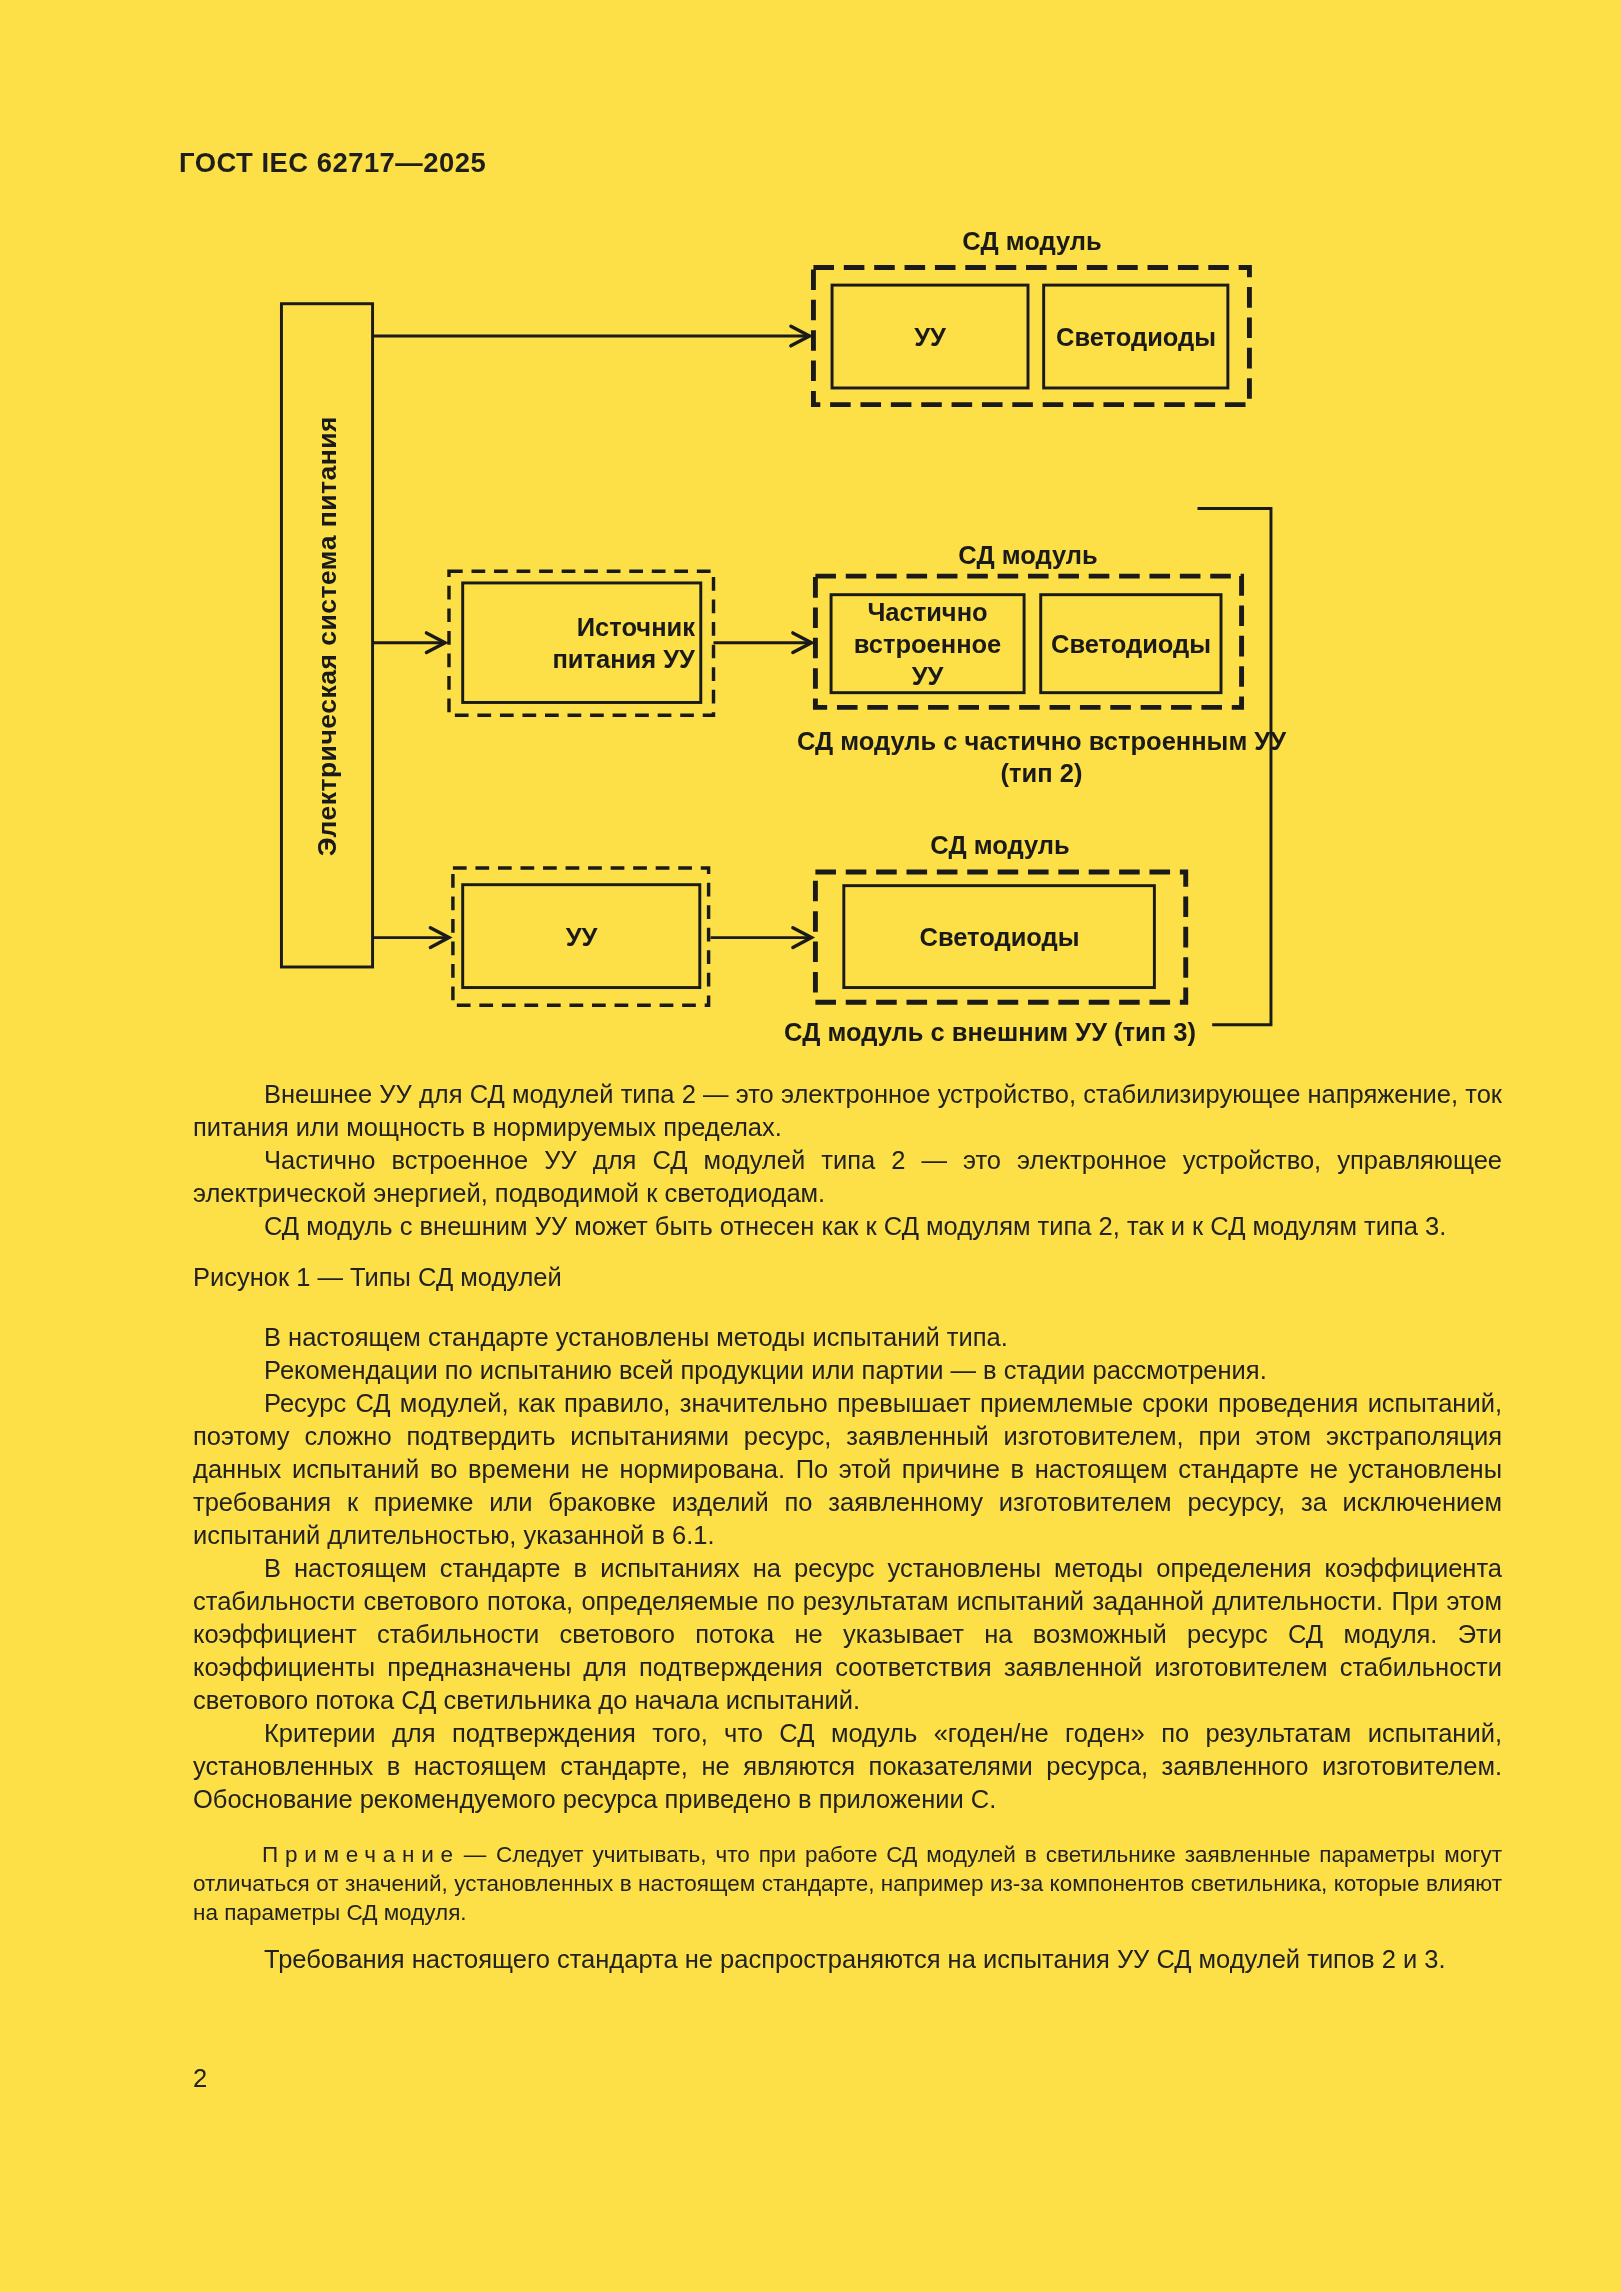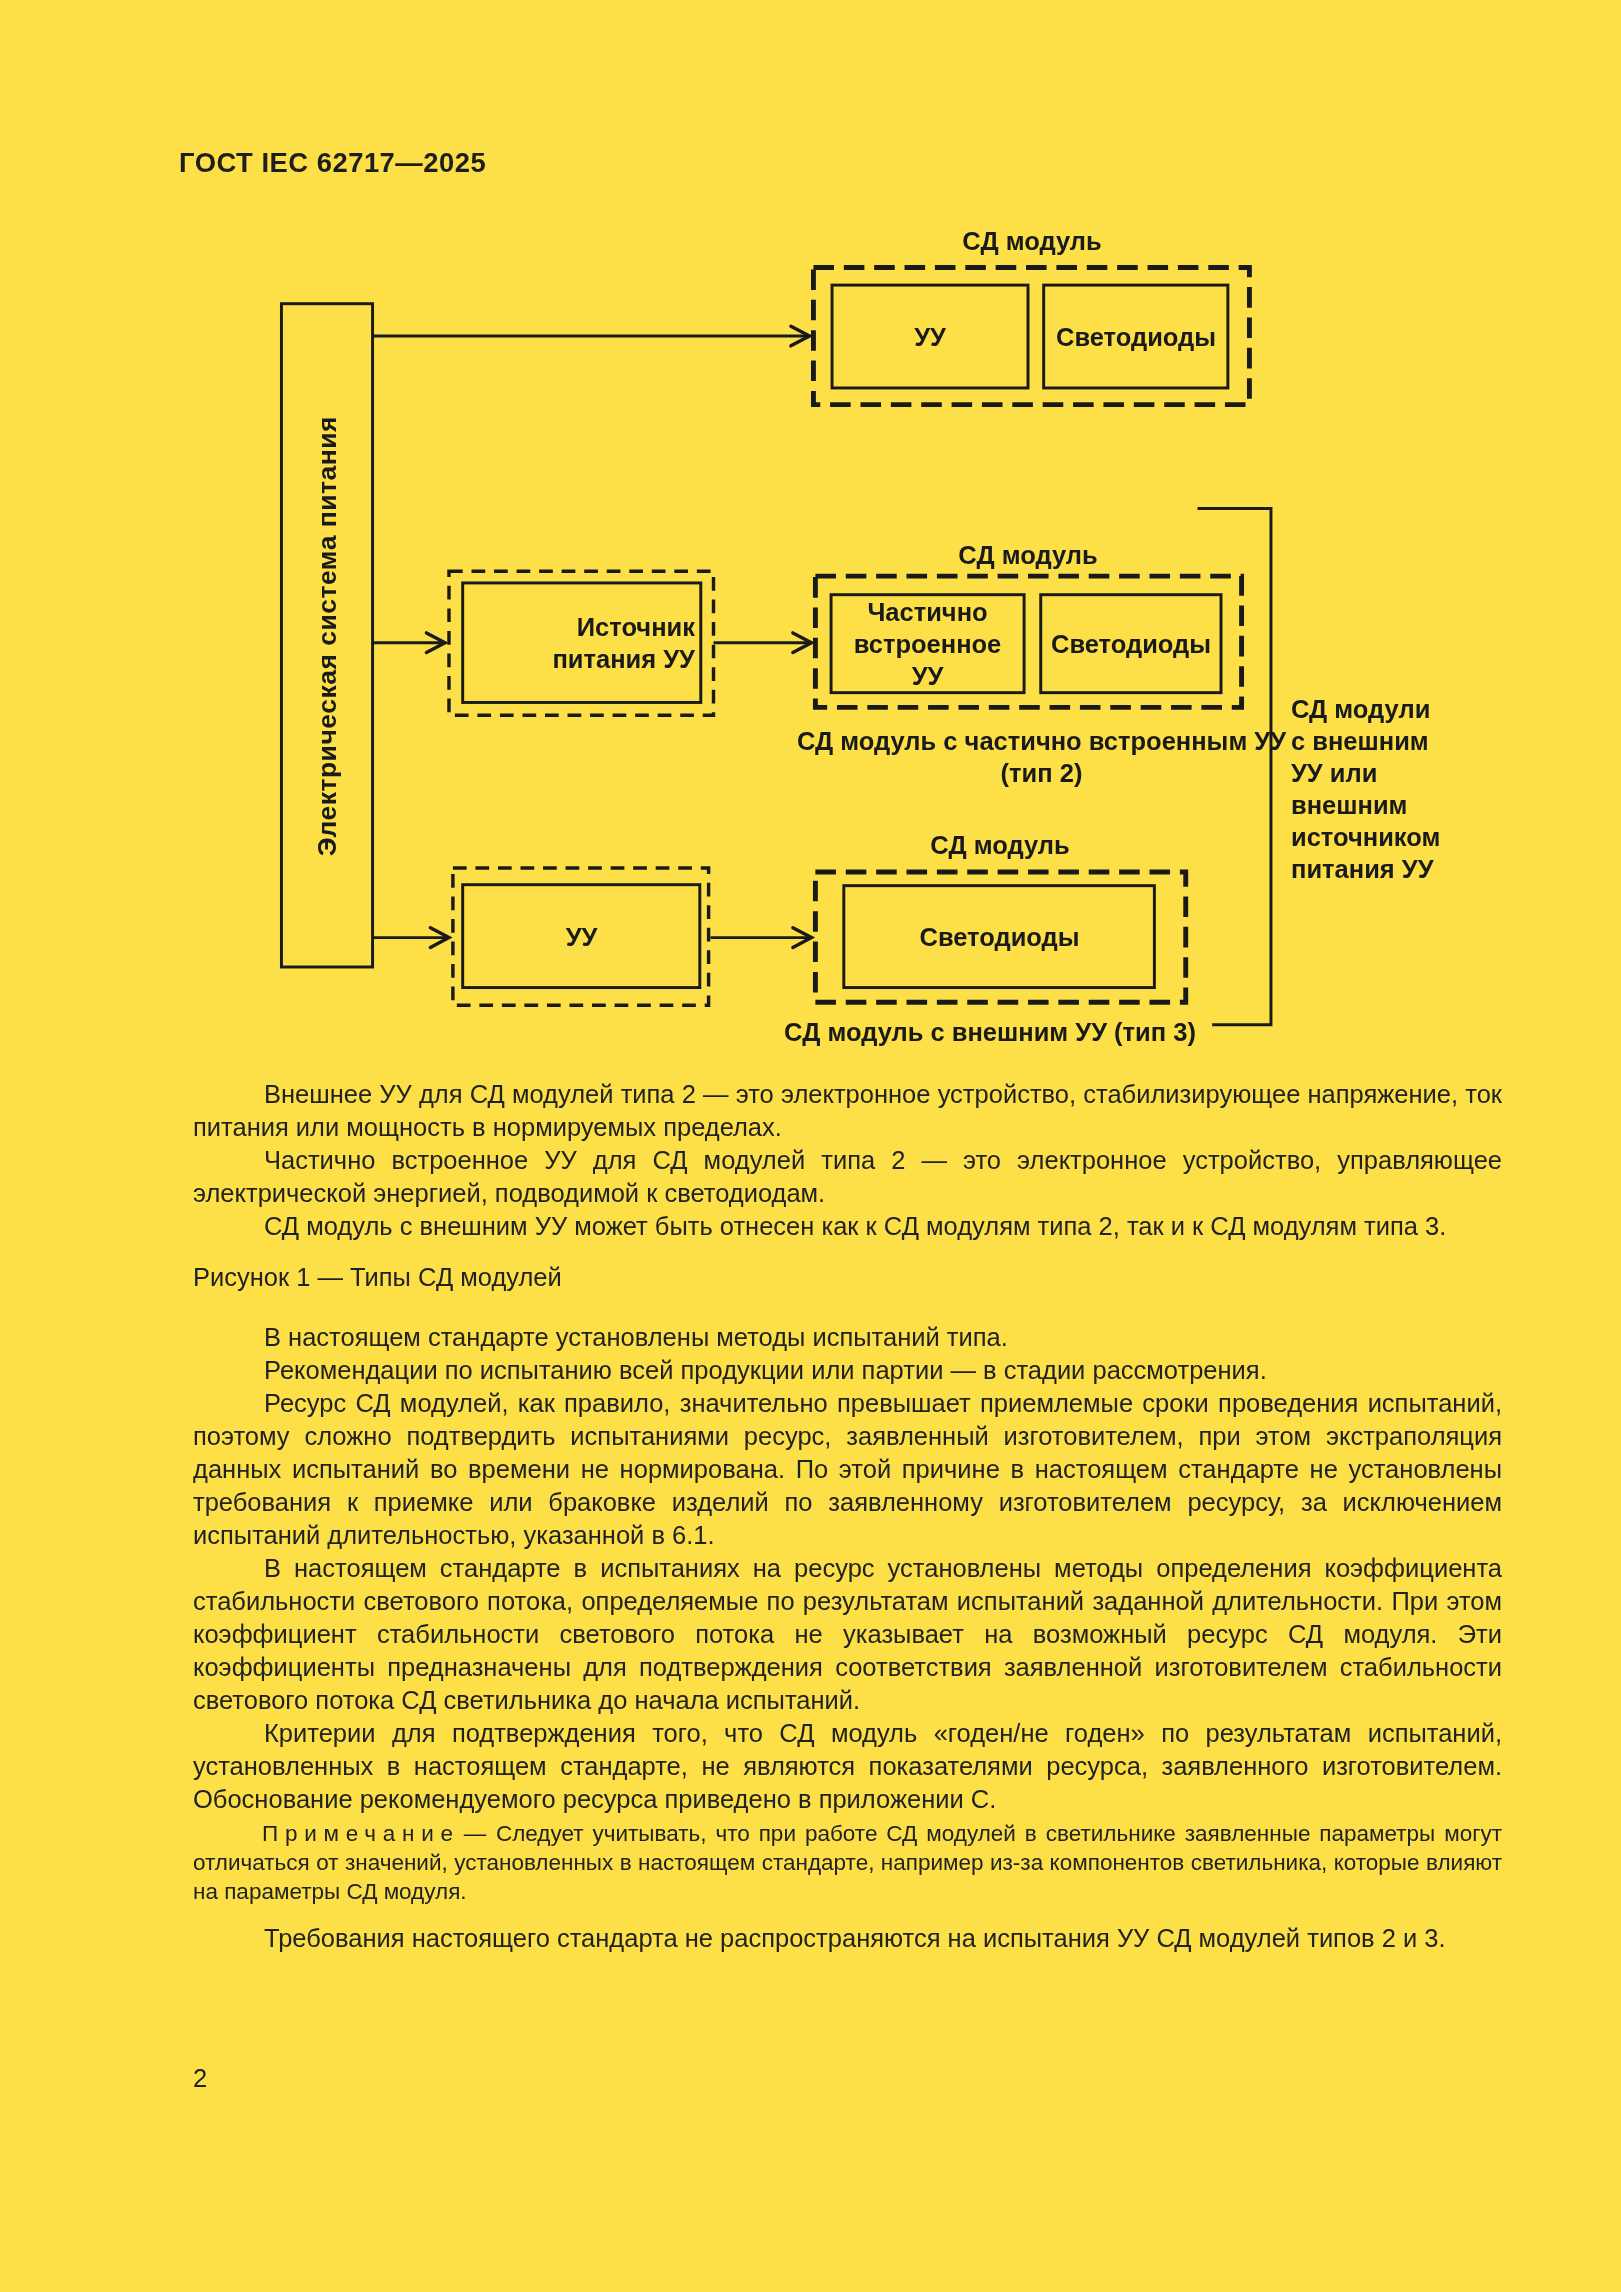--- a/index.html
+++ b/index.html
@@ -32,21 +32,21 @@
   
   .textblock{
     position:absolute;left:193px;top:1078px;width:1309px;
     font-size:25.5px;line-height:33px;color:#222;
   }
   .textblock p{margin:0;text-indent:71px;text-align:justify;}
   p.fig-caption{
     text-indent:0;text-align:left;margin:17.6px 0 27.4px 0;
   }
   p.note{
-    font-size:22.5px;line-height:29px;text-indent:69px;margin-top:3px;
+    font-size:22.5px;line-height:29px;text-indent:69px;margin-top:24px;
   }
   .note-label{letter-spacing:.30em;}
   .note-dash{padding:0 9.8px 0 3.9px;}
   p.last{margin-top:15.7px;}
   .pagenum{
     position:absolute;left:193px;top:2064px;font-size:25.5px;color:#222;
   }
 </style>
 </head>
 <body>
@@ -102,26 +102,20 @@
     <div class="lbl" style="left:836px;top:595px;width:183px;height:98px;">Частично встроенное УУ</div>
     <div class="lbl" style="left:1041px;top:595px;width:180px;height:98px;">Светодиоды</div>
     <div class="lbl" style="left:777px;top:721px;width:529px;height:71px;">СД модуль с частично встроенным УУ
 (тип 2)</div>
 
     <div class="lbl" style="left:815px;top:826px;width:370px;height:37px;">СД модуль</div>
     <div class="lbl" style="left:463px;top:885px;width:237px;height:103px;">УУ</div>
     <div class="lbl" style="left:844px;top:886px;width:311px;height:102px;">Светодиоды</div>
     <div class="lbl" style="left:745px;top:1013px;width:490px;height:37px;">СД модуль с  внешним УУ (тип 3)</div>
 
-    <div class="lbl left" style="left:1291px;top:693px;width:225px;height:194px;align-items:flex-start;">СД модули
-с внешним
-УУ или
-внешним
-источником
-питания УУ</div>
   </div>
 
   <div class="textblock">
     <p>Внешнее УУ для СД модулей типа 2 — это электронное устройство, стабилизирующее напряжение, ток питания или мощность в нормируемых пределах.</p>
     <p>Частично встроенное УУ для СД модулей типа 2 — это электронное устройство, управляющее электрической энергией, подводимой к светодиодам.</p>
     <p>СД модуль с внешним УУ может быть отнесен как к СД модулям типа 2, так и к СД модулям типа 3.</p>
     <p class="fig-caption">Рисунок 1 — Типы СД модулей</p>
     <p>В настоящем стандарте установлены методы испытаний типа.</p>
     <p>Рекомендации по испытанию всей продукции или партии — в стадии рассмотрения.</p>
     <p>Ресурс СД модулей, как правило, значительно превышает приемлемые сроки проведения испытаний, поэтому сложно подтвердить испытаниями ресурс, заявленный изготовителем, при этом экстраполяция данных испытаний во времени не нормирована. По этой причине в настоящем стандарте не установлены требования к приемке или браковке изделий по заявленному изготовителем ресурсу, за исключением испытаний длительностью, указанной в 6.1.</p>

